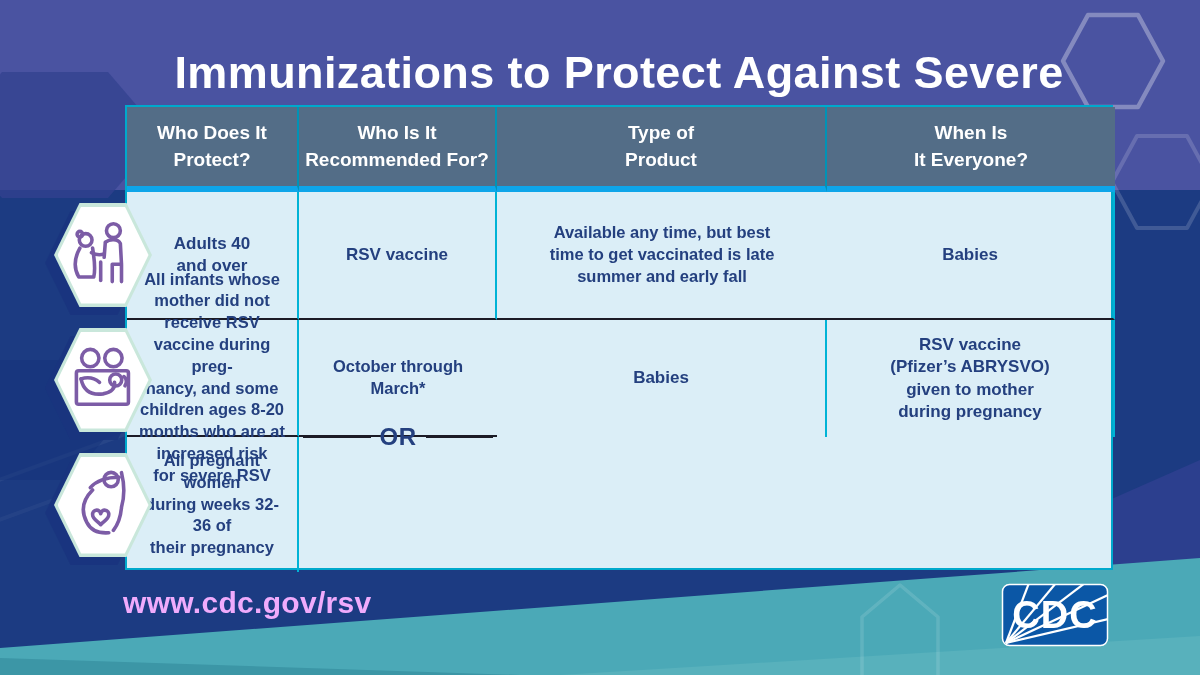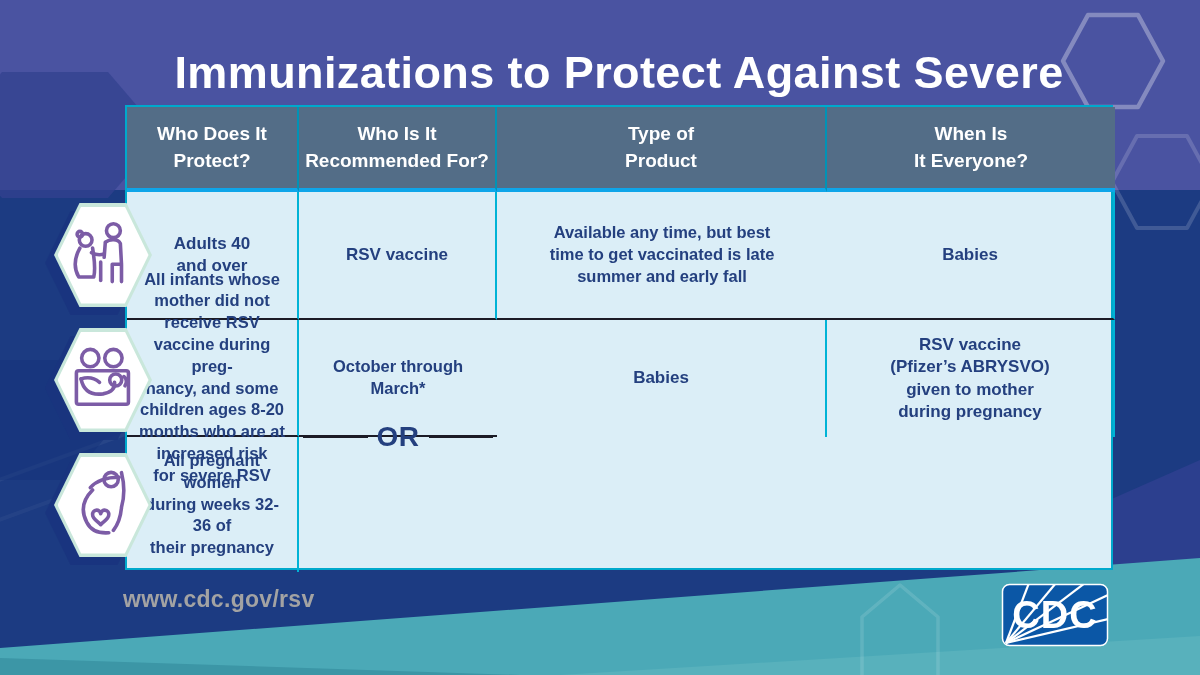--- a/index.html
+++ b/index.html
@@ -21,49 +21,49 @@
   .rsv-table{
     position:absolute;left:125px;top:105px;width:988px;height:465px;
     display:grid;grid-template-columns:172px 198px 330px 288px;
     grid-template-rows:85px 128px 117px 135px;
     border:2.5px solid #00a9cc;box-sizing:border-box;background:#dbeef7;
   }
   .hcell{
     background:#536d87;color:#ffffff;font-size:19px;font-weight:700;
     line-height:1.4;display:flex;align-items:center;justify-content:center;
     text-align:center;box-sizing:border-box;
-    border-bottom:4px solid #0ea5e9;
+    border-bottom:6px solid #0ea5e9;
   }
   .bcell{
     color:#24407f;font-weight:700;display:flex;align-items:center;justify-content:center;
     text-align:center;box-sizing:border-box;line-height:1.32;padding:4px 10px;
   }
   .vline{border-right:2.5px solid #00b3d6;}
   .hdr-vline{border-right:2.5px solid #0093b6;}
   .rowline{border-bottom:2px solid #1b1b26;}
   .fs17{font-size:17px;}
   .fs16{font-size:16.5px;}
 
   .or-divider{
     position:absolute;left:176px;top:317px;width:190px;height:26px;
     display:flex;align-items:center;z-index:5;
   }
   .or-divider .seg{flex:1;height:2px;background:#1b1b26;}
-  .or-label{margin:16px 9px;color:#24407f;font-weight:800;font-size:28px;letter-spacing:.5px;}
+  .or-label{margin:16px 9px;color:#24407f;font-weight:800;font-size:24px;letter-spacing:.5px;}
 
   
   .hexgroup{position:absolute;left:54px;width:98px;height:104px;z-index:7;}
   .hexclip{clip-path:polygon(26% 0,74% 0,100% 50%,74% 100%,26% 100%,0 50%);}
   .hex-shadow{position:absolute;left:-9px;top:8px;width:98px;height:104px;background:#1a347e;opacity:.9;}
   .hex-ring{position:absolute;inset:0;background:#c9e7db;}
   .hex-white{position:absolute;inset:3.5px;background:#ffffff;}
   .hex-art{position:absolute;left:12px;top:12px;width:74px;height:80px;}
 
   
-  .cdc-url{position:absolute;left:123px;top:586px;color:#a3a3a3;font-size:23px;font-weight:700;letter-spacing:.3px;z-index:6;}
+  .cdc-url{position:absolute;left:123px;top:586px;color:#f0abfc;font-size:30px;font-weight:700;letter-spacing:.3px;z-index:6;}
   .footnote{
     position:absolute;left:618px;top:599px;width:380px;color:#f2f8fa;
     font-size:11.4px;font-style:italic;line-height:1.4;z-index:6;
   }
   .cdc-logo{position:absolute;left:1001px;top:583px;z-index:6;}
 </style>
 </head>
 <body>
 
 <div class="stage">

